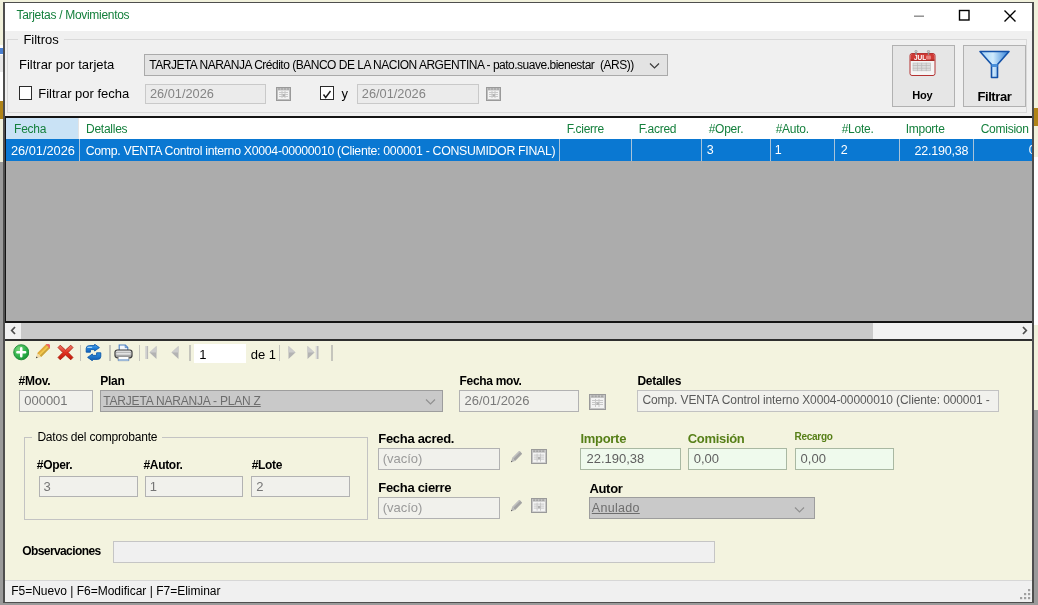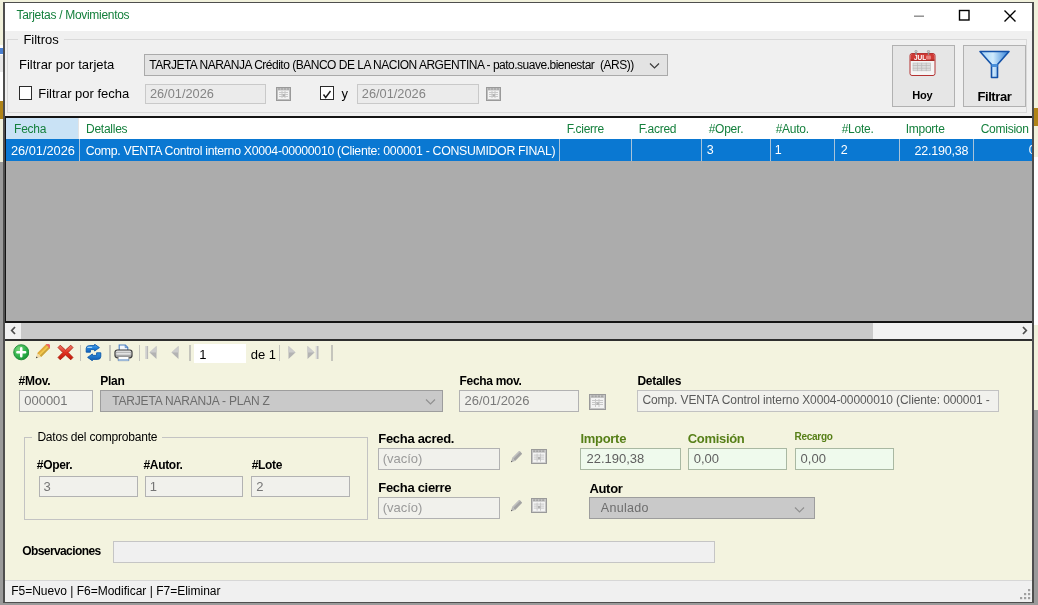--- a/index.html
+++ b/index.html
@@ -14,21 +14,21 @@
   .glabel { font-weight:bold; font-size:12px; letter-spacing:-0.3px; color:#567f17; position:absolute; white-space:nowrap; }
   .fin {
     position:absolute; background:#f1f1ec; border:1px solid #b2b2b2; color:#757575;
     font-size:13px; line-height:19.5px; padding-left:4px; overflow:hidden; white-space:nowrap;
   }
   .gin {
     position:absolute; background:#effaed; border:1px solid #a9b8a2; color:#5f5f5f;
     font-size:13px; line-height:19px; padding-left:5px; overflow:hidden; white-space:nowrap;
   }
   .combo-dis { position:absolute; background:#c9c9c9; border:1px solid #9d9d9d; color:#6d6d6d;
-    font-size:12.5px; line-height:19.5px; padding-left:11px; overflow:hidden; white-space:nowrap; }
+    font-size:12.5px; line-height:19.5px; padding-left:2px; overflow:hidden; white-space:nowrap;text-decoration:underline; }
   .hcell { position:absolute; top:4.5px; font-size:12px; letter-spacing:-0.25px; color:#15803d; white-space:nowrap; }
   .sep { position:absolute; width:1.5px; height:16px; background:#c5c5bc; top:4px; }
   .colsep { position:absolute; top:0; width:1px; height:100%; background:#a9c4da; }
 </style>
 </head>
 <body>
 
   <div class="abs" style="left:0;top:0;width:1038px;height:1.9px;background:#f1f1dc"></div>
   <div class="abs" style="left:0;top:0;width:3.4px;height:45px;background:#f1f1dc"></div>
   <div class="abs" style="left:0;top:45px;width:3.4px;height:3px;background:#fdfdfd"></div>

